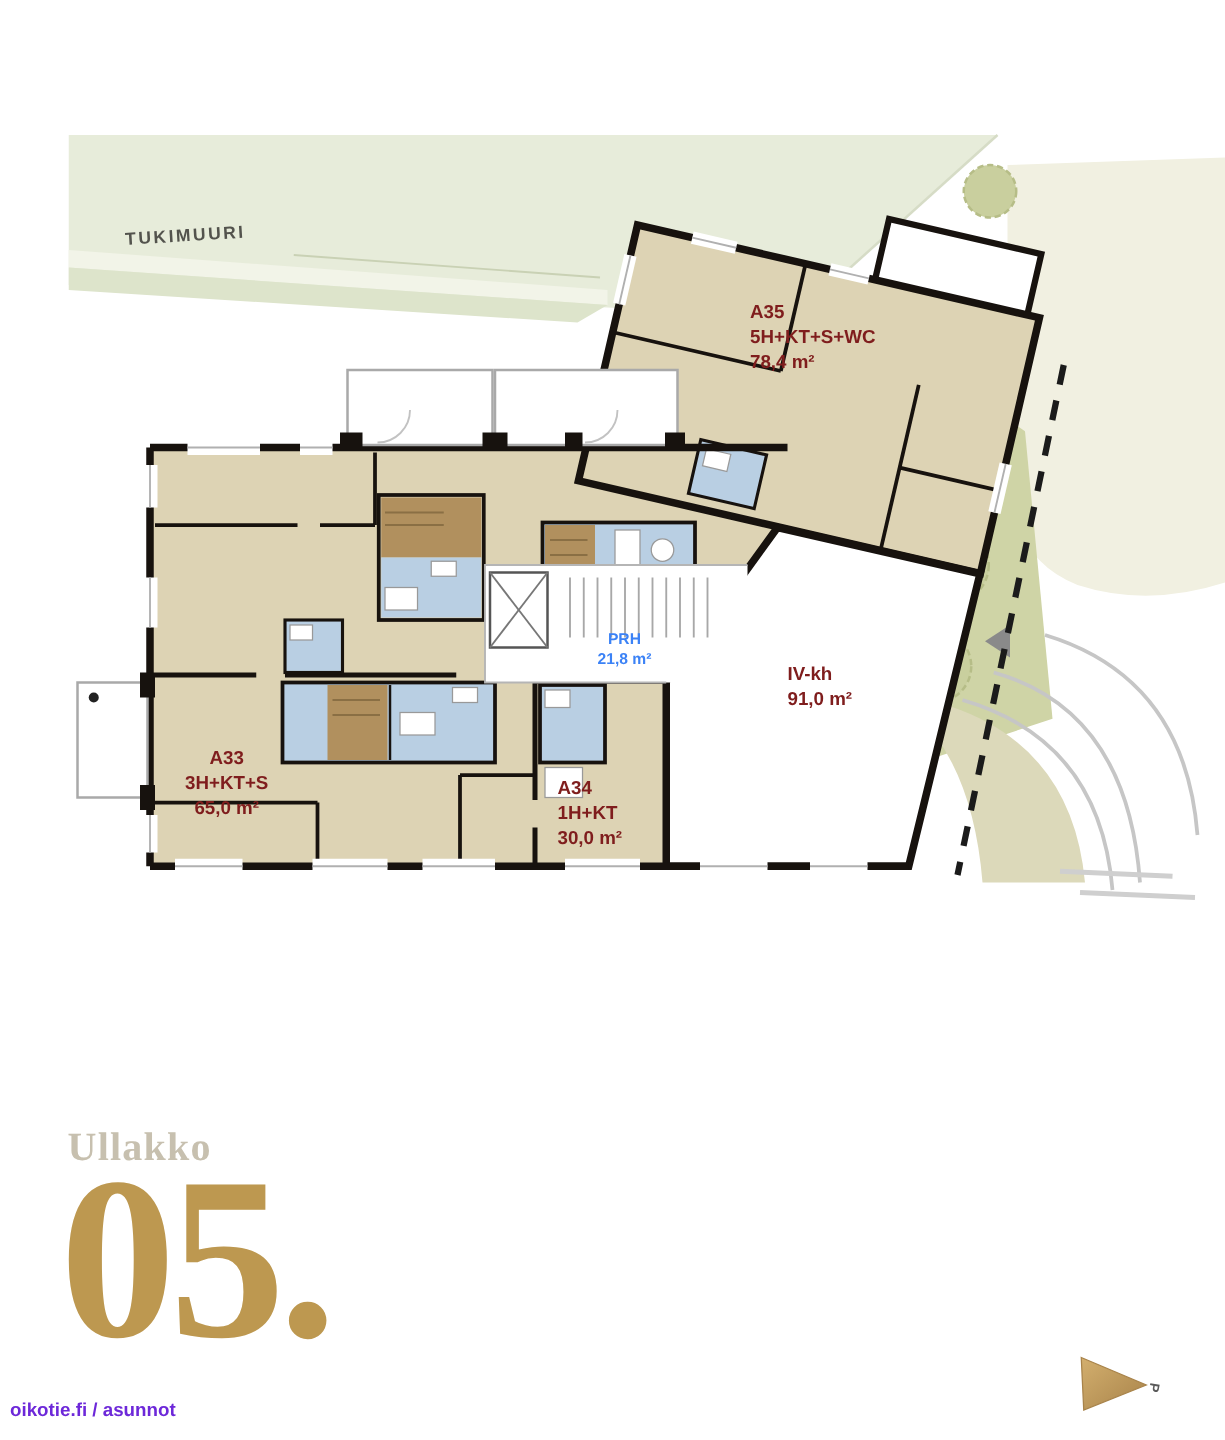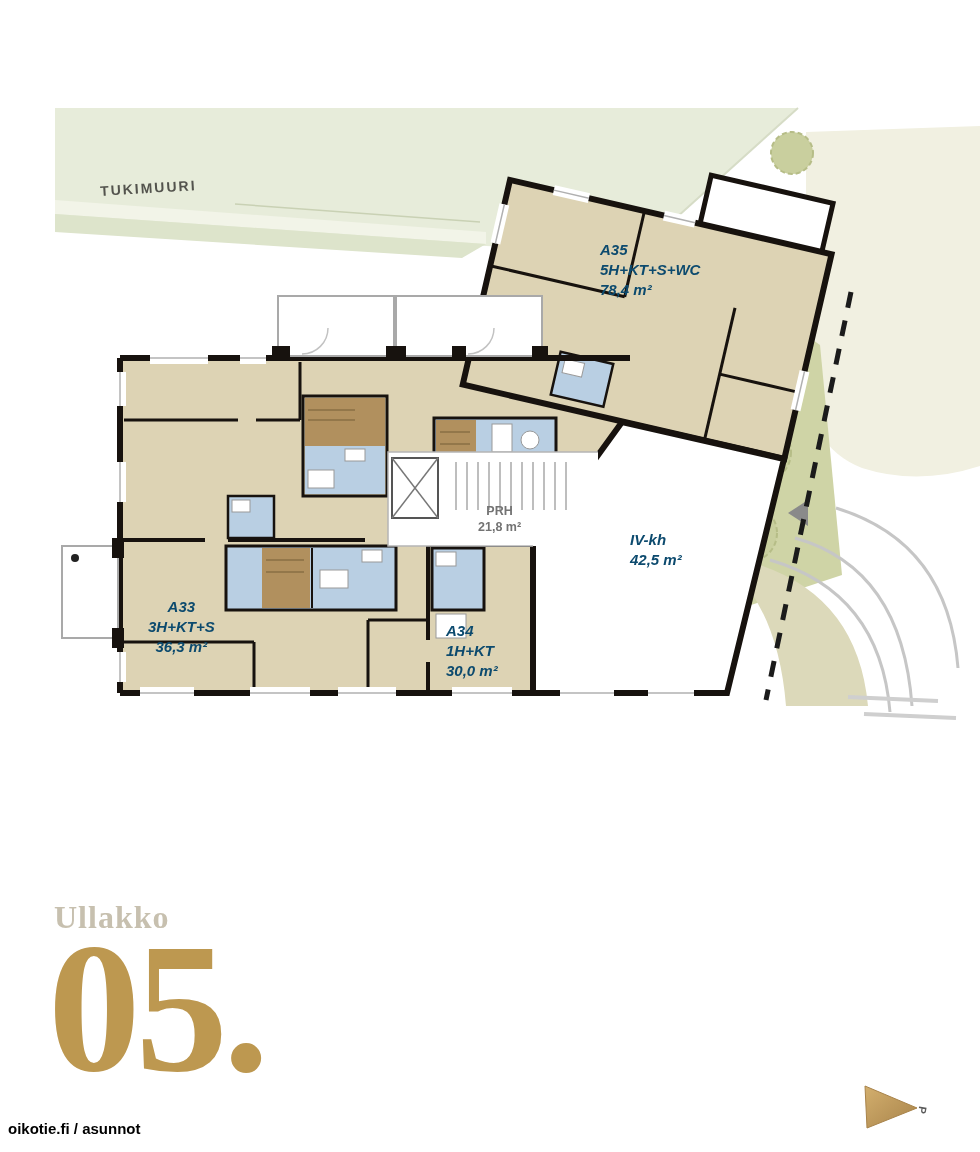--- a/index.html
+++ b/index.html
@@ -1,27 +1,27 @@
 <!DOCTYPE html>
 <html><head>
 <meta charset="utf-8">
 <style>
   html,body{margin:0;padding:0;background:#ffffff;}
   #page{position:relative;width:980px;height:1152px;background:#ffffff;overflow:hidden;
         font-family:"Liberation Sans",sans-serif;}
   #plan-svg{position:absolute;left:0;top:0;}
-  .lbl{position:absolute;font-weight:700;font-size:15px;line-height:1.32;color:#0c4a6e;white-space:nowrap;font-style:italic;}
-  .lbl-sm{position:absolute;font-weight:700;font-size:12.5px;line-height:1.25;color:#737373;text-align:center;white-space:nowrap;}
+  .lbl{position:absolute;font-weight:700;font-size:15px;line-height:1.32;color:#7f1d1d;white-space:nowrap;}
+  .lbl-sm{position:absolute;font-weight:700;font-size:12.5px;line-height:1.25;color:#3b82f6;text-align:center;white-space:nowrap;}
   .site-lbl{position:absolute;left:100px;top:180px;font-size:14px;font-weight:600;letter-spacing:2px;
             color:#53534d;transform:rotate(-3.5deg);}
   .floor-name{position:absolute;left:54px;top:899px;font-family:"Liberation Serif",serif;
               font-weight:700;font-size:32px;letter-spacing:1px;color:#c7c0af;}
   .floor-number{position:absolute;left:48px;top:915px;font-family:"Liberation Serif",serif;
                font-weight:700;font-size:185px;line-height:1;letter-spacing:-5px;color:#bd9850;}
-  .watermark{position:absolute;left:8px;top:1120px;font-size:15px;font-weight:700;color:#000000;
+  .watermark{position:absolute;left:8px;top:1120px;font-size:15px;font-weight:700;color:#6d28d9;
              text-shadow:0 0 3px #ffffff,1px 1px 0 #ffffff;}
   .north-p{position:absolute;left:919px;top:1104px;font-size:11px;font-weight:700;color:#5a5a5a;
            transform:rotate(100deg);}
 </style>
 </head>
 <body>
 
 <div id="page">
 
 <svg id="plan-svg" width="980" height="1152" viewBox="0 0 980 1152">
@@ -224,37 +224,37 @@
 <div class="lbl" style="left:600px;top:240px;">
   <div>A35</div>
   <div>5H+KT+S+WC</div>
   <div>78,4 m²</div>
 </div>
 
 
 <div class="lbl" style="left:148px;top:597px;text-align:center;">
   <div>A33</div>
   <div>3H+KT+S</div>
-  <div>36,3 m²</div>
+  <div>65,0 m²</div>
 </div>
 
 <div class="lbl" style="left:446px;top:621px;">
   <div>A34</div>
   <div>1H+KT</div>
   <div>30,0 m²</div>
 </div>
 
 <div class="lbl-sm" style="left:478px;top:504px;">
   <div>PRH</div>
   <div>21,8 m²</div>
 </div>
 
 <div class="lbl" style="left:630px;top:530px;">
   <div>IV-kh</div>
-  <div>42,5 m²</div>
+  <div>91,0 m²</div>
 </div>
 
 <div class="floor-name">Ullakko</div>
 <div class="floor-number">05.</div>
 
 <div class="watermark">oikotie.fi / asunnot</div>
 <div class="north-p">P</div>
 
 </div>
 

